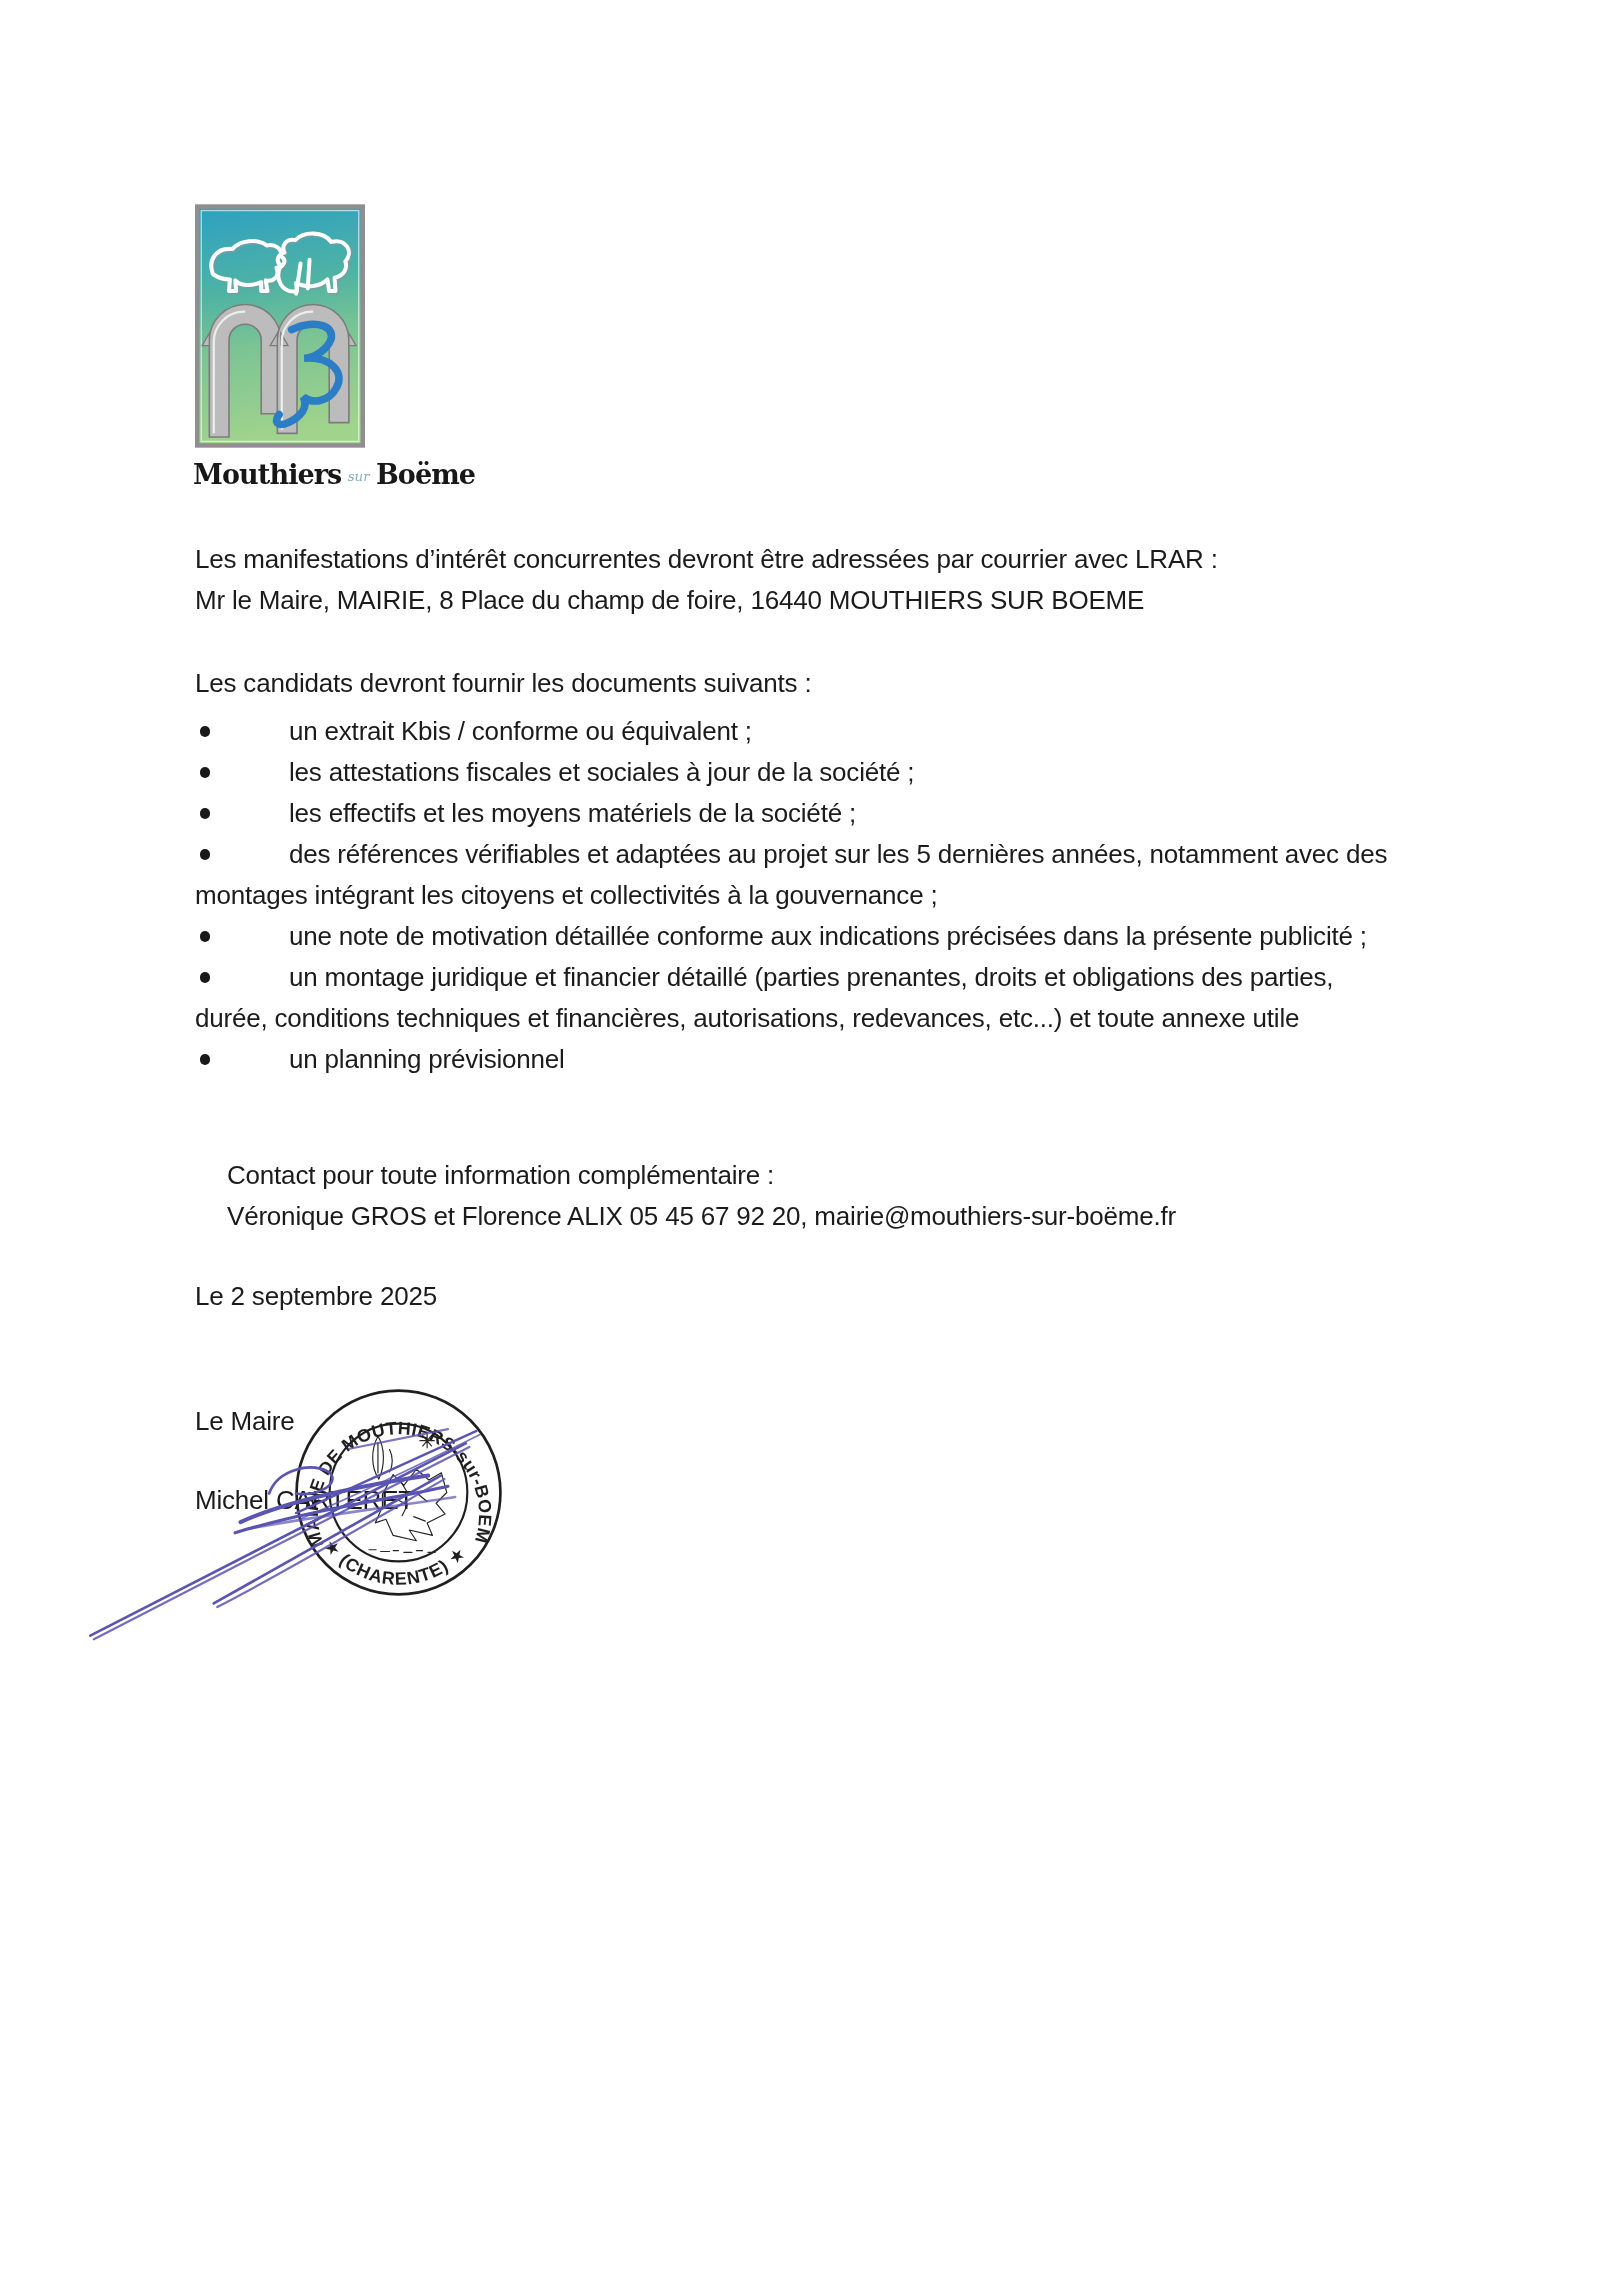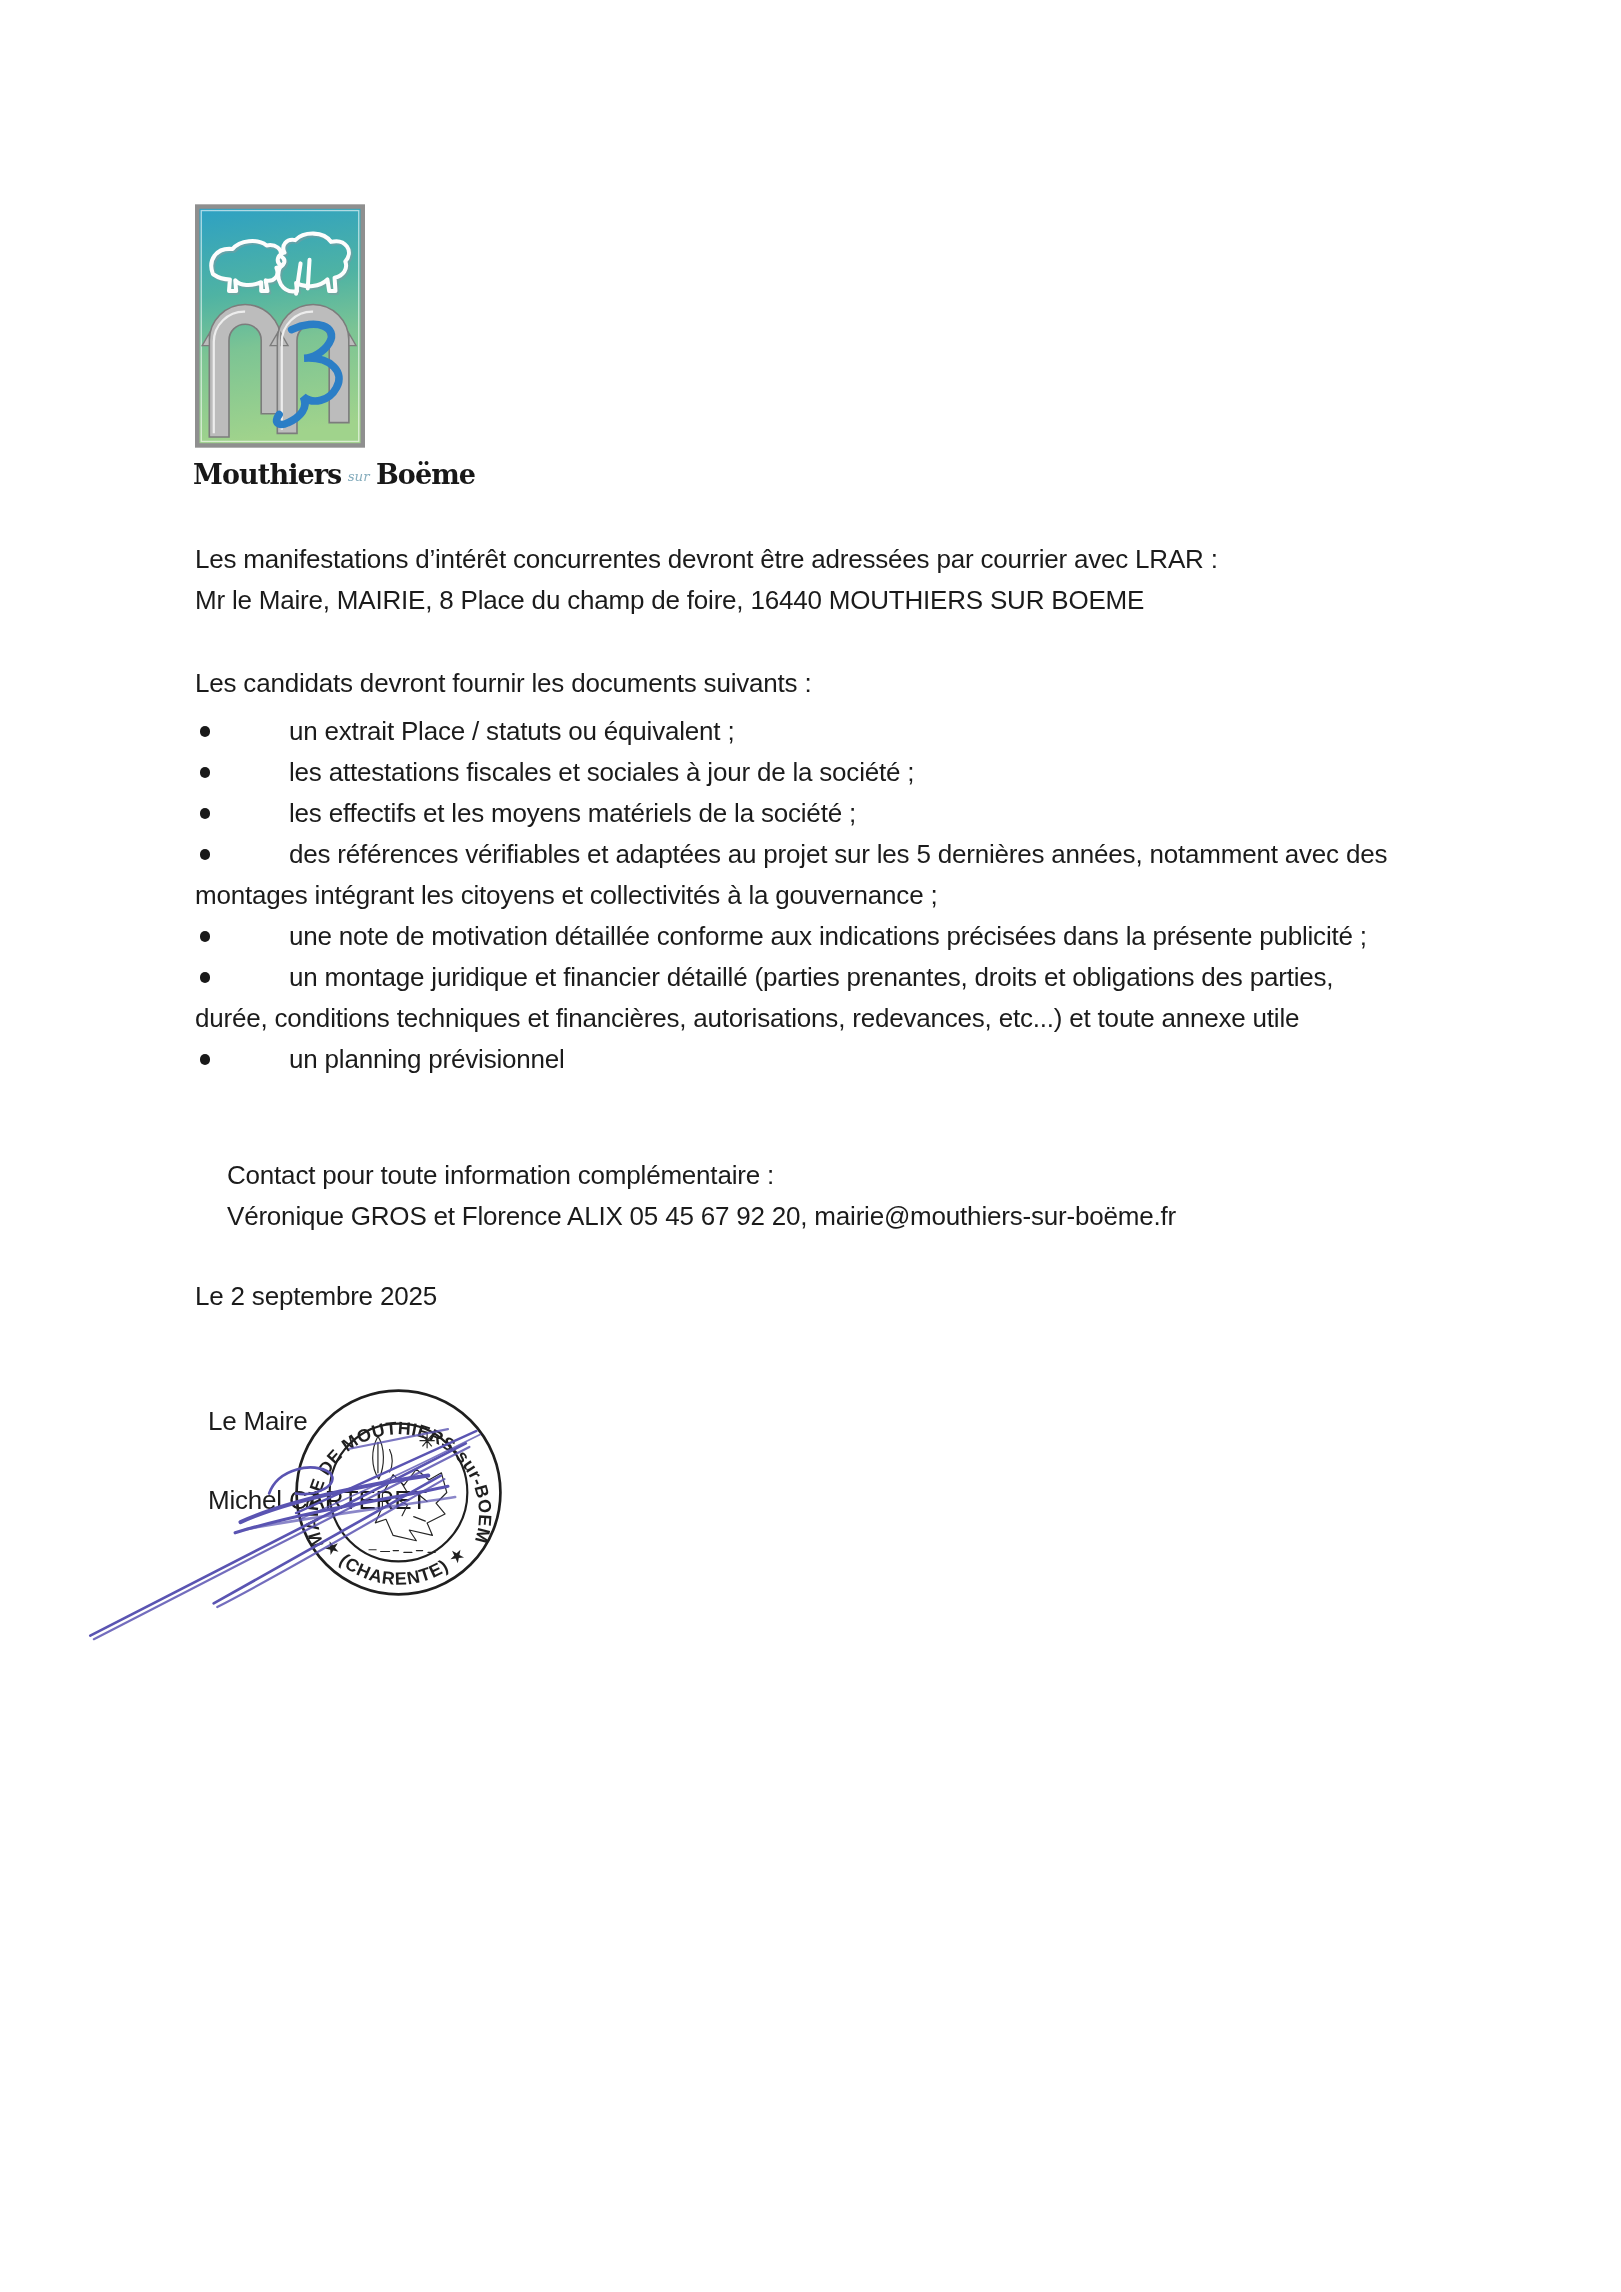--- a/index.html
+++ b/index.html
@@ -12,21 +12,21 @@
   .li{position:relative;padding-left:94px;}
   .dot{position:absolute;left:4.5px;top:15px;width:10.7px;height:10.7px;border-radius:50%;background:#191919;}
   .cont{padding-left:0;}
   .logo-wrap{position:absolute;left:195px;top:204px;width:170px;height:244px;}
   .logo-caption{
     position:absolute;left:193px;top:459px;white-space:nowrap;
     font-family:"DejaVu Serif",serif;
   }
   .cap-main{font-size:27px;font-weight:bold;letter-spacing:-0.9px;color:#181818;}
   .cap-sur{font-size:13.4px;font-style:italic;color:#87aebe;margin:0 6.3px;position:relative;top:-2.7px;}
-  .sig-block{position:absolute;left:208px;}
+  .sig-block{position:absolute;left:195px;}
   .stamp{position:absolute;left:293px;top:1387px;width:211px;height:211px;}
   .ink{position:absolute;left:54px;top:1379px;width:466px;height:304px;}
 </style>
 </head>
 <body>
 
 <div class="page">
 
   <div class="logo-wrap">
     <svg width="170" height="244" viewBox="0 0 190 272">
@@ -73,21 +73,21 @@
   <div class="abs" style="top:539px;">
     <div class="line">Les manifestations d’intérêt concurrentes devront être adressées par courrier avec LRAR :</div>
     <div class="line">Mr le Maire, MAIRIE, 8 Place du champ de foire, 16440 MOUTHIERS SUR BOEME</div>
   </div>
 
   <div class="abs" style="top:663px;">
     <div class="line">Les candidats devront fournir les documents suivants :</div>
   </div>
 
   <div class="abs" style="top:711px;">
-    <div class="line li"><span class="dot"></span><span>un extrait Place / statuts ou équivalent ;</span></div>
+    <div class="line li"><span class="dot"></span><span>un extrait Kbis / conforme ou équivalent ;</span></div>
     <div class="line li"><span class="dot"></span><span>les attestations fiscales et sociales à jour de la société ;</span></div>
     <div class="line li"><span class="dot"></span><span>les effectifs et les moyens matériels de la société ;</span></div>
     <div class="line li"><span class="dot"></span><span>des références vérifiables et adaptées au projet sur les 5 dernières années, notamment avec des</span></div>
     <div class="line cont">montages intégrant les citoyens et collectivités à la gouvernance ;</div>
     <div class="line li"><span class="dot"></span><span>une note de motivation détaillée conforme aux indications précisées dans la présente publicité ;</span></div>
     <div class="line li"><span class="dot"></span><span>un montage juridique et financier détaillé (parties prenantes, droits et obligations des parties,</span></div>
     <div class="line cont">durée, conditions techniques et financières, autorisations, redevances, etc...) et toute annexe utile</div>
     <div class="line li"><span class="dot"></span><span>un planning prévisionnel</span></div>
   </div>
 

